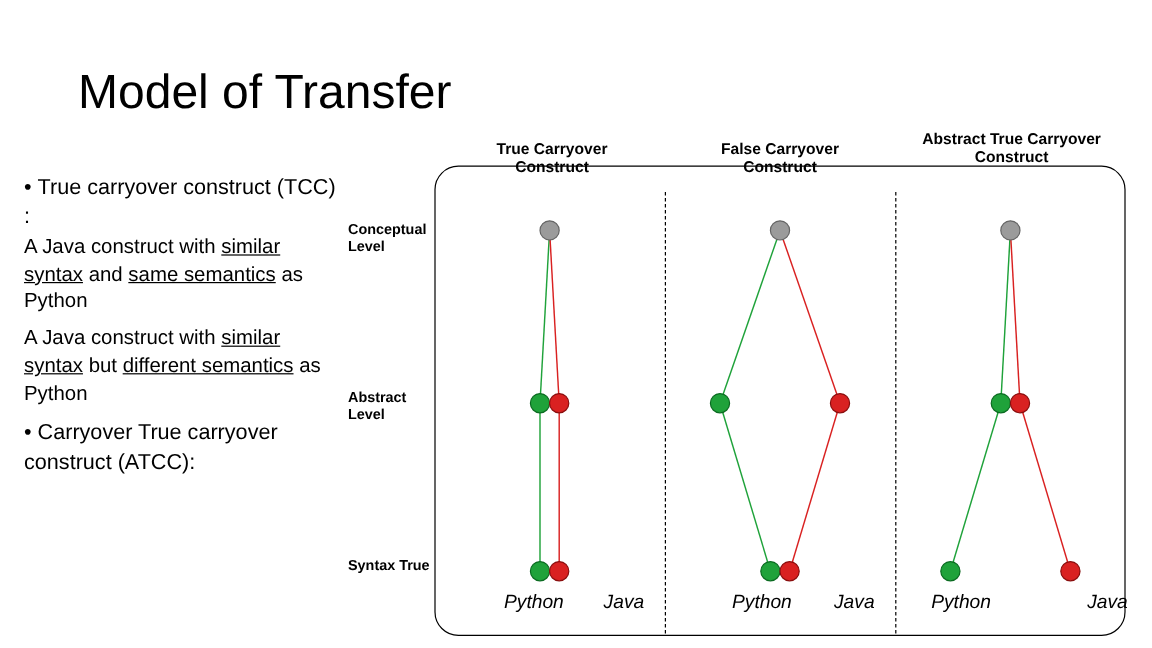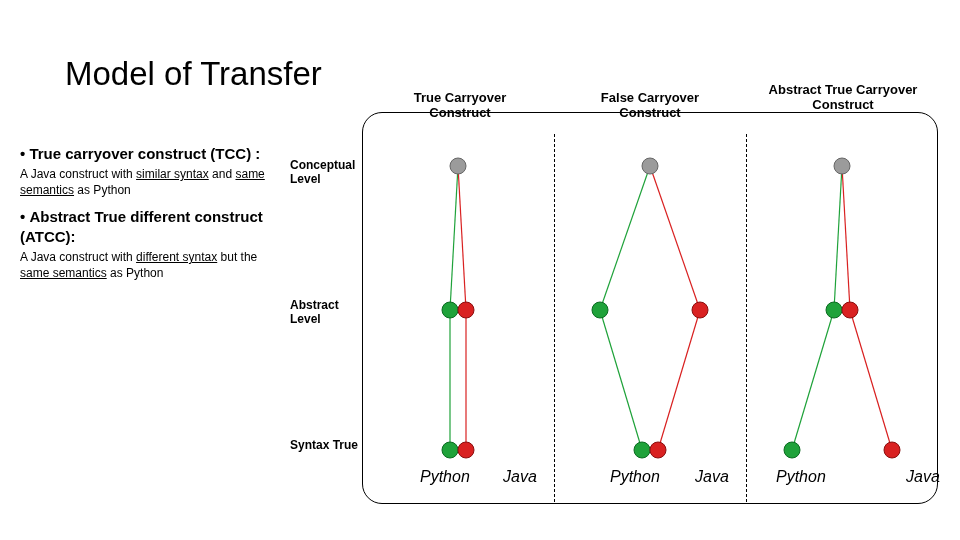--- a/index.html
+++ b/index.html
@@ -14,46 +14,46 @@
   }
   .slide {
     position: relative;
     width: 960px;
     height: 540px;
   }
   .title {
     position: absolute;
     left: 65px;
     top: 55px;
-    font-size: 33px;
+    font-size: 40px;
     font-weight: 400;
   }
   .left-col {
     position: absolute;
     left: 20px;
     top: 140px;
     width: 260px;
     font-size: 14px;
     line-height: 1.35;
   }
   .left-col .bullet {
-    font-size: 15px;
-    font-weight: 700;
+    font-size: 18px;
+    font-weight: 400;
     margin: 4px 0 2px 0;
   }
   .left-col .desc {
-    font-size: 12px;
+    font-size: 17px;
     margin: 0 0 8px 0;
   }
   .u { text-decoration: underline; }
 
   .rhs {
     position: absolute;
     left: 290px;
-    top: 88px;
+    top: 114px;
     width: 648px;
     height: 420px;
   }
   .panel-border {
     position: absolute;
     left: 72px;
     top: 24px;
     width: 574px;
     height: 390px;
     border: 1px solid #000;
@@ -93,25 +93,25 @@
 
   <div class="title">Model of Transfer</div>
 
   <div class="left-col">
 
     <p class="bullet">•&nbsp;<span>True carryover construct (TCC) :</span></p>
     <p class="desc">
       <span>A Java construct with </span><span class="u">similar syntax</span><span> and </span><span class="u">same semantics</span><span> as Python</span>
     </p>
 
+    <p class="desc">
+      <span>A Java construct with </span><span class="u">similar syntax</span><span> but </span><span class="u">different semantics</span><span> as Python</span>
+    </p>
 
-    <p class="bullet">•&nbsp;<span>Abstract True different construct (ATCC):</span></p>
-    <p class="desc">
-      <span>A Java construct with </span><span class="u">different syntax</span><span> but the </span><span class="u">same semantics</span><span> as Python</span>
-    </p>
+    <p class="bullet">•&nbsp;<span>Carryover True carryover construct (ATCC):</span></p>
   </div>
 
   <div class="rhs">
 
     <div class="panel-border"></div>
 
     <div class="col-header" style="left:95px; top:2px; width:150px;">True Carryover Construct</div>
     <div class="col-header" style="left:280px; top:2px; width:160px;">False Carryover Construct</div>
     <div class="col-header" style="left:468px; top:-6px; width:170px;">Abstract True Carryover Construct</div>
 

